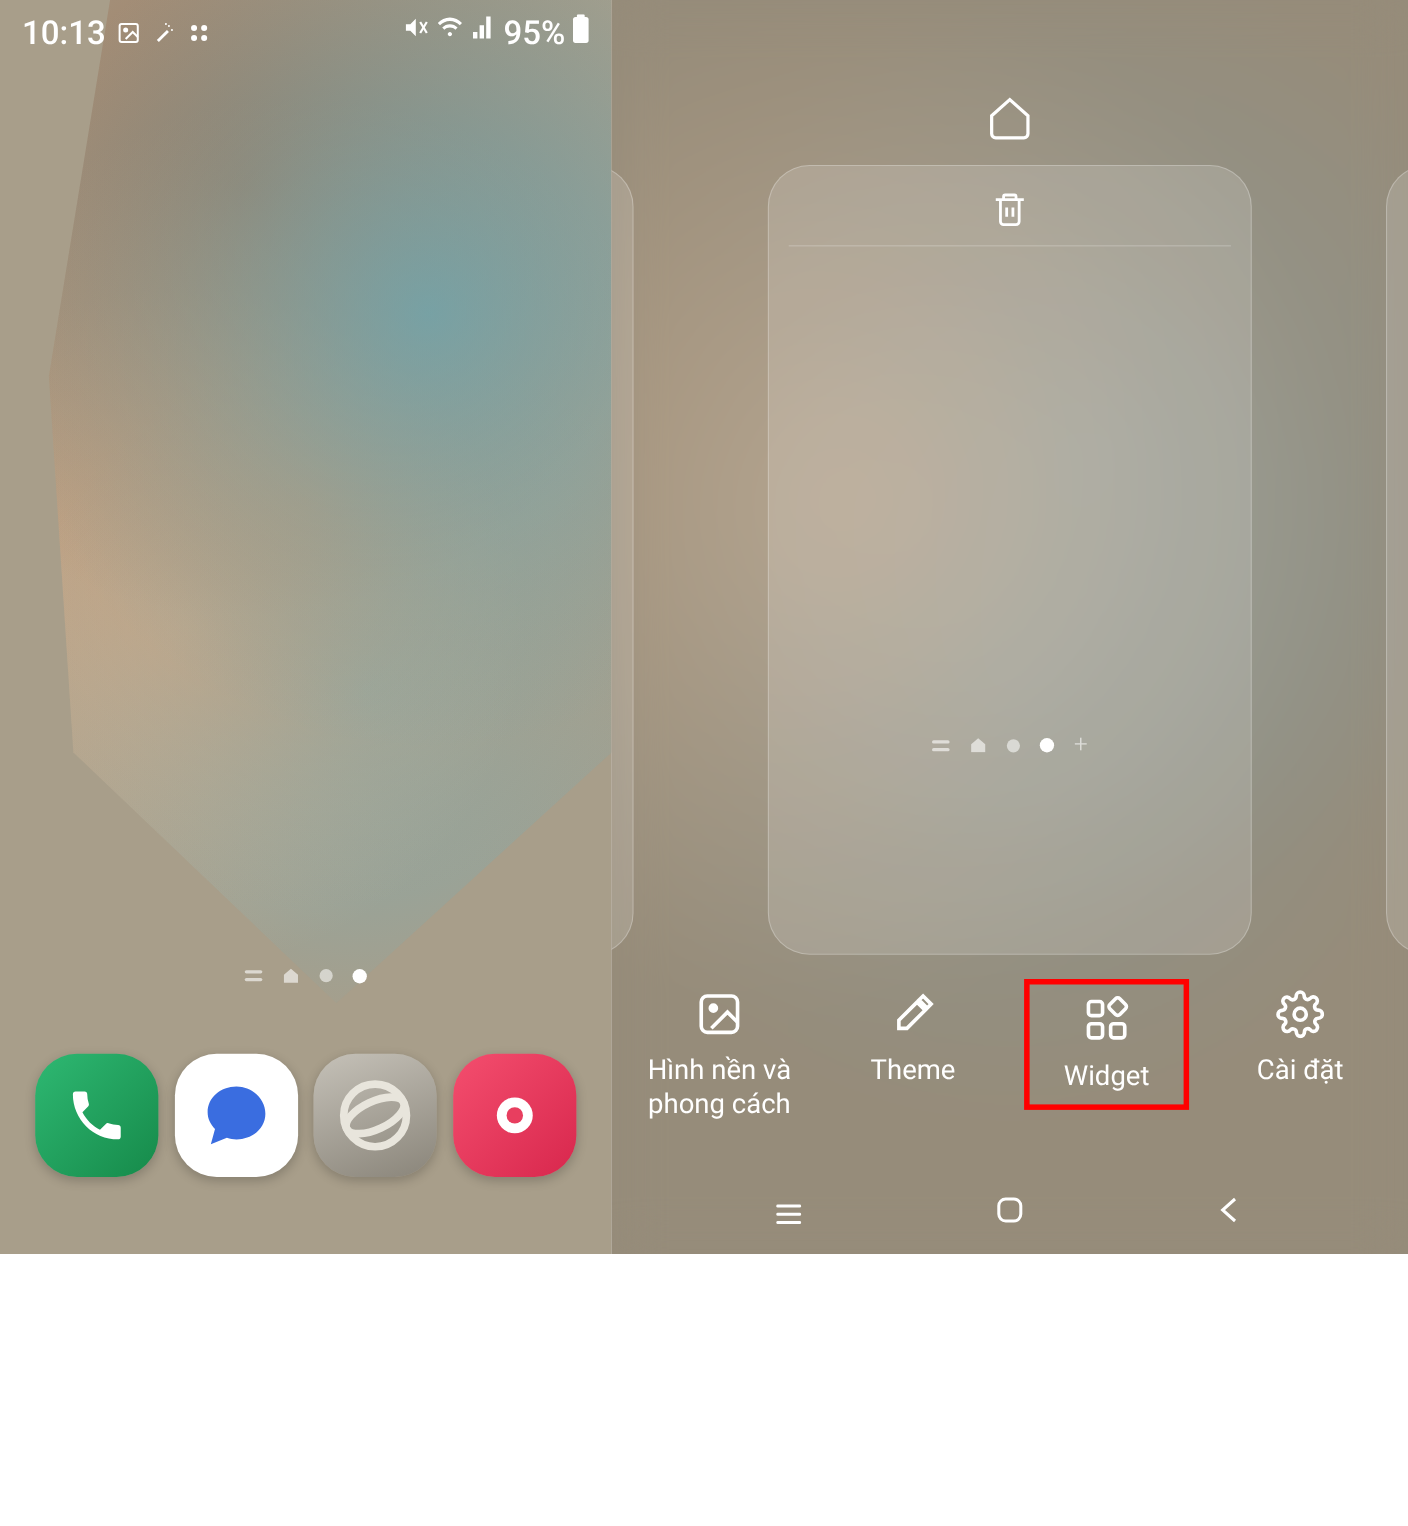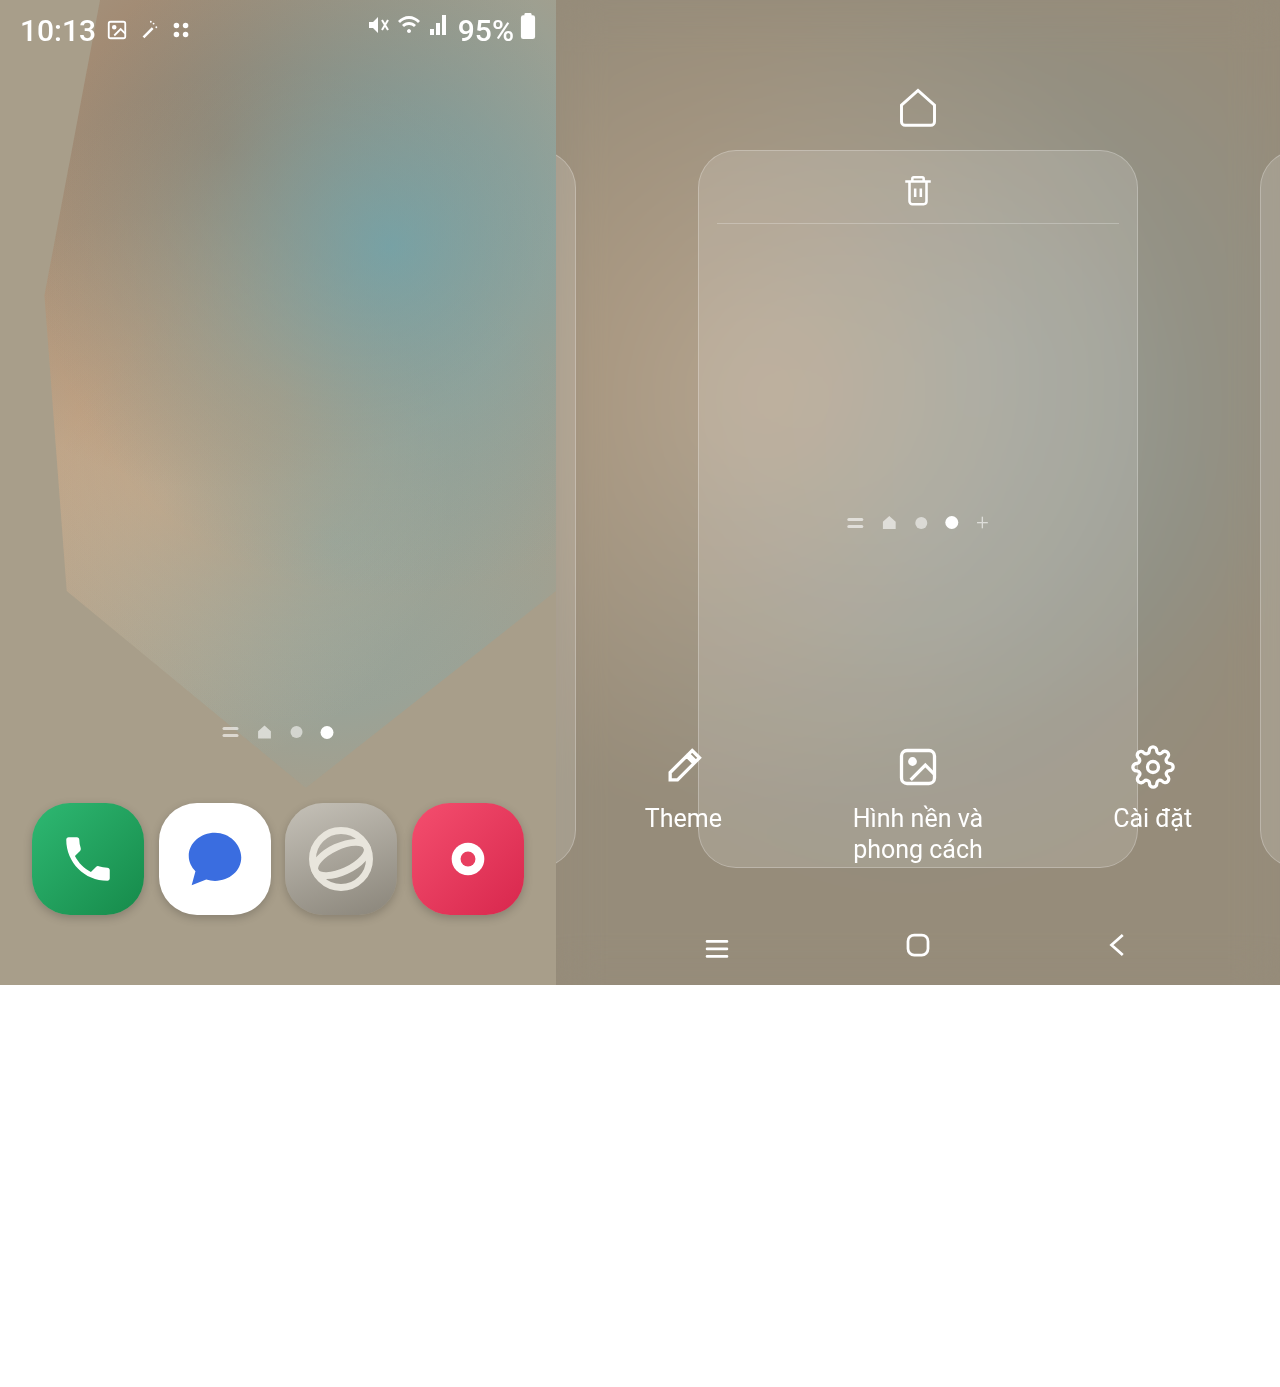--- a/index.html
+++ b/index.html
@@ -4,21 +4,21 @@
 <style>
   * { margin: 0; padding: 0; box-sizing: border-box; }
   body {
     width: 1280px;
     height: 1387px;
     display: flex;
     font-family: -apple-system, BlinkMacSystemFont, "Segoe UI", Roboto, sans-serif;
     overflow: hidden;
   }
   .screen {
-    height: 985px;
+    height: 1140px;
     position: relative;
     overflow: hidden;
   }
   .screen-left {
     width: 556px;
     background: #a89e8a;
   }
   .screen-right {
     width: 724px;
     background: #968c7a;
@@ -326,31 +326,40 @@
       </div>
     <div class="dot-home"></div>
     <div class="dot-circle"></div>
     <div class="dot-circle active"></div>
     <div class="dot-plus">+</div>
   </div>
 
   <div class="edit-options">
     <div class="edit-option">
       <svg width="44" height="44" viewBox="0 0 24 24" fill="none" stroke="#fff" stroke-width="1.8">
-          <path d="M17 3l4 4-2 2-4-4 2-2zM14 6l4 4-9 9H5v-4l9-9z"></path>
-        </svg>
-      <div class="edit-option-label">Theme</div>
-    </div>
-    <div class="edit-option">
-      <svg width="44" height="44" viewBox="0 0 24 24" fill="none" stroke="#fff" stroke-width="1.8">
           <rect x="3" y="3" width="18" height="18" rx="3"></rect>
           <circle cx="9" cy="9" r="1.5" fill="#fff"></circle>
           <path d="M21 16l-5-5-8 8"></path>
         </svg>
       <div class="edit-option-label">Hình nền và phong cách</div>
+    </div>
+    <div class="edit-option">
+      <svg width="44" height="44" viewBox="0 0 24 24" fill="none" stroke="#fff" stroke-width="1.8">
+          <path d="M17 3l4 4-2 2-4-4 2-2zM14 6l4 4-9 9H5v-4l9-9z"></path>
+        </svg>
+      <div class="edit-option-label">Theme</div>
+    </div>
+    <div class="edit-option highlight-box">
+      <svg width="44" height="44" viewBox="0 0 24 24" fill="none" stroke="#fff" stroke-width="1.8">
+          <rect x="3" y="3" width="7" height="7" rx="1.5"></rect>
+          <rect x="14" y="14" width="7" height="7" rx="1.5"></rect>
+          <rect x="3" y="14" width="7" height="7" rx="1.5"></rect>
+          <rect x="14" y="2" width="7" height="7" rx="1.5" transform="rotate(45 17.5 5.5)"></rect>
+        </svg>
+      <div class="edit-option-label">Widget</div>
     </div>
     <div class="edit-option">
       <svg width="44" height="44" viewBox="0 0 24 24" fill="none" stroke="#fff" stroke-width="1.8">
           <circle cx="12" cy="12" r="3"></circle>
           <path d="M19.4 15a1.7 1.7 0 0 0 .3 1.8l.1.1a2 2 0 1 1-2.8 2.8l-.1-.1a1.7 1.7 0 0 0-1.8-.3 1.7 1.7 0 0 0-1 1.5V21a2 2 0 1 1-4 0v-.1a1.7 1.7 0 0 0-1.1-1.5 1.7 1.7 0 0 0-1.8.3l-.1.1a2 2 0 1 1-2.8-2.8l.1-.1a1.7 1.7 0 0 0 .3-1.8 1.7 1.7 0 0 0-1.5-1H3a2 2 0 1 1 0-4h.1a1.7 1.7 0 0 0 1.5-1.1 1.7 1.7 0 0 0-.3-1.8l-.1-.1a2 2 0 1 1 2.8-2.8l.1.1a1.7 1.7 0 0 0 1.8.3h.1a1.7 1.7 0 0 0 1-1.5V3a2 2 0 1 1 4 0v.1a1.7 1.7 0 0 0 1 1.5 1.7 1.7 0 0 0 1.8-.3l.1-.1a2 2 0 1 1 2.8 2.8l-.1.1a1.7 1.7 0 0 0-.3 1.8v.1a1.7 1.7 0 0 0 1.5 1H21a2 2 0 1 1 0 4h-.1a1.7 1.7 0 0 0-1.5 1z"></path>
         </svg>
       <div class="edit-option-label">Cài đặt</div>
     </div>
   </div>
 

